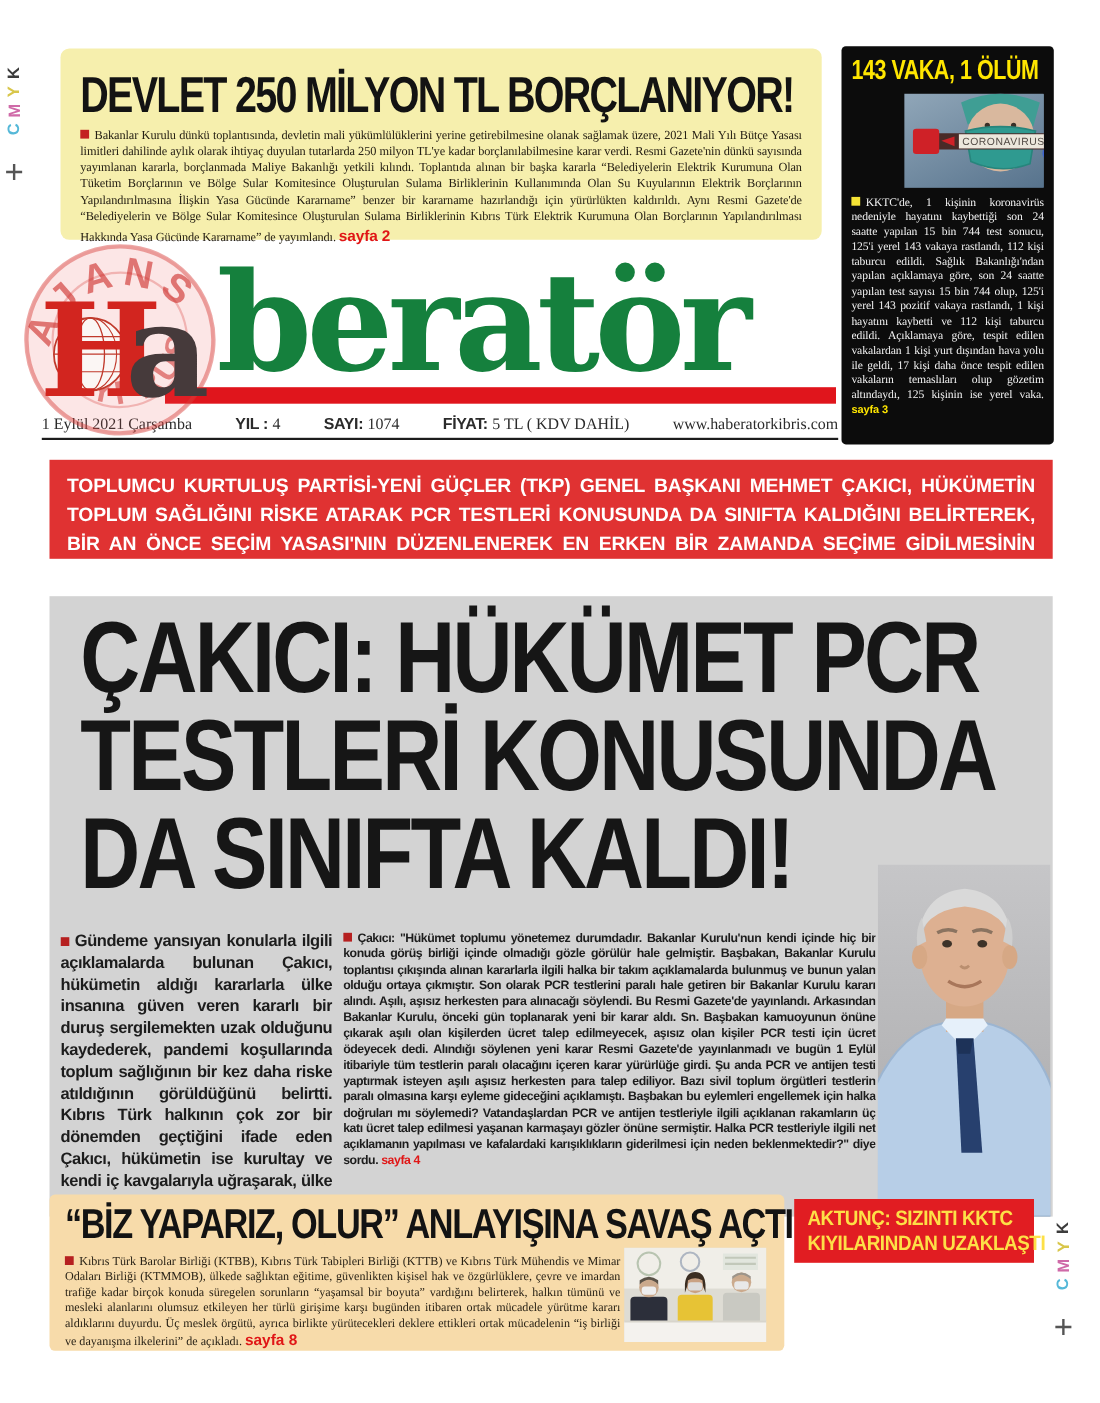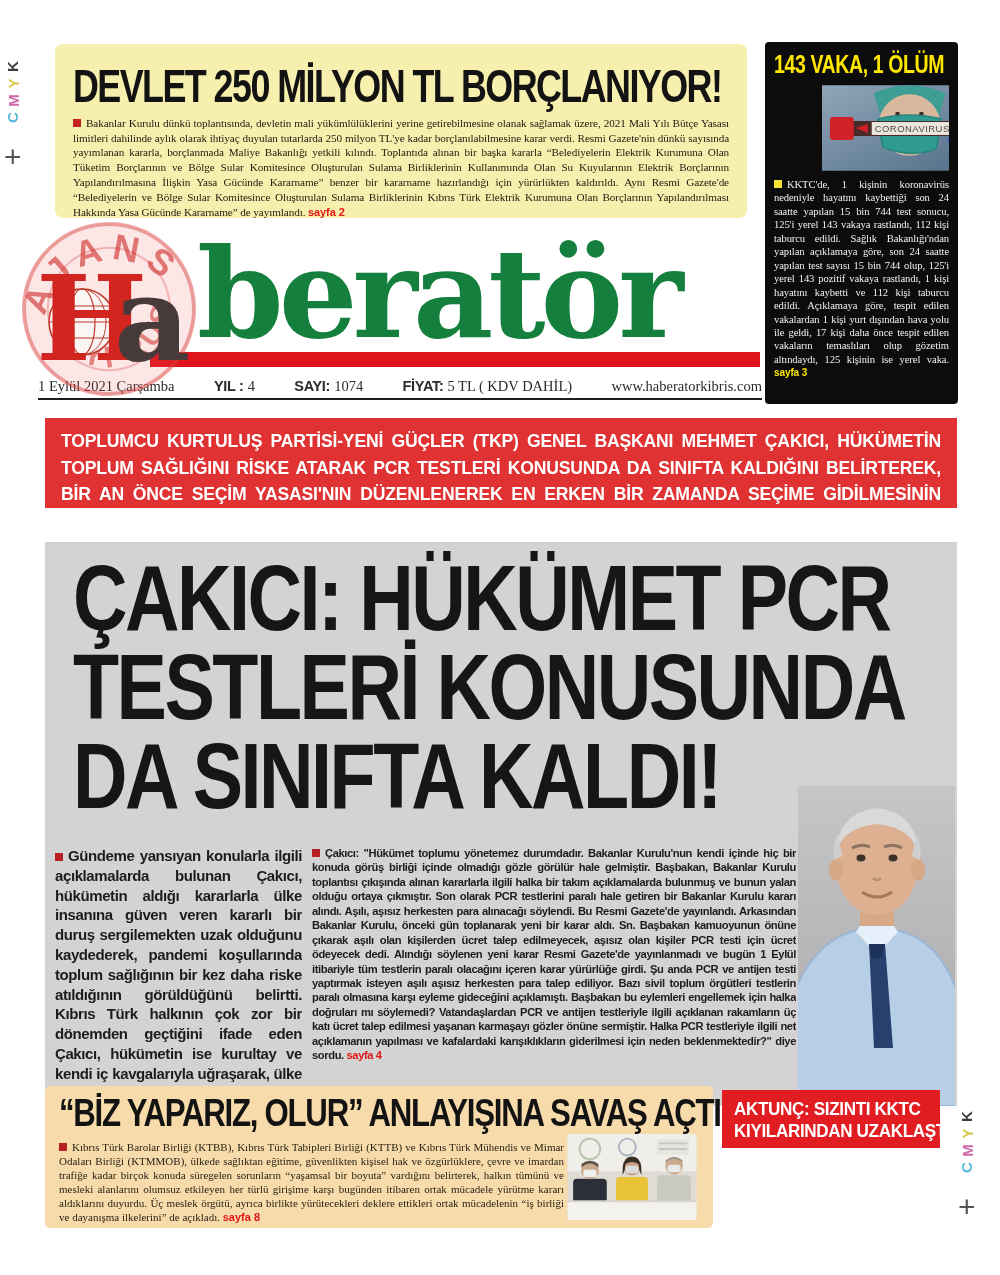--- a/index.html
+++ b/index.html
@@ -18,21 +18,21 @@
   .yellow-box { position:absolute; left:55px; top:44px; width:692px; height:174px;
     background:#f6efad; border-radius:8px; padding:16px 18px 8px 18px; }
   .yellow-box .hl { font-size:46px; font-weight:900; color:#131313; letter-spacing:-2px;
     white-space:nowrap; transform:scaleX(0.78); transform-origin:left center; line-height:1.15; }
   .yellow-box .body { margin-top:3px; font-family:"Liberation Serif", serif; font-size:11.2px;
     line-height:1.32; text-align:justify; color:#262014; letter-spacing:-0.1px; }
   .bullet { display:inline-block; width:8px; height:8px; margin-right:5px; }
   .b-red { background:#c32222; }
   .b-yel { background:#f5e335; }
   .b-dred{ background:#b62020; }
-  .pref-red { color:#e01616; font-weight:bold; font-family:"Liberation Sans",sans-serif; font-size:11px; }
+  .pref-red { color:#e01616; font-weight:bold; font-family:"Liberation Sans",sans-serif; font-size:14px; }
   .pref-yel { color:#ffe600; font-weight:bold; font-family:"Liberation Sans",sans-serif; font-size:10px; }
 
   
   .covid-box { position:absolute; left:765px; top:42px; width:193px; height:362px;
     background:#0c0c0c; border-radius:4px; padding:8px 9px; }
   .covid-box .hl { color:#ffe600; font-size:25px; font-weight:900; letter-spacing:-0.5px;
     white-space:nowrap; transform:scaleX(0.78); transform-origin:left center; }
   .covid-box .photo { margin-top:5px; width:175px; height:88px; border-radius:2px; overflow:hidden;padding-left:48px; }
   .covid-box .body { margin-top:6px; color:#f2f2f2; font-family:"Liberation Serif", serif;
     font-size:10.6px; line-height:1.27; text-align:justify; letter-spacing:-0.1px; }
@@ -68,21 +68,21 @@
   .peach-box { position:absolute; left:45px; top:1086px; width:668px; height:142px;
     background:#f7dbaa; border-radius:5px; padding:6px 14px; }
   .peach-box .hl { font-size:38px; font-weight:900; color:#131313; letter-spacing:-1.5px;
     white-space:nowrap; transform:scaleX(0.82); transform-origin:left center; line-height:1.15; }
   .peach-box .body { margin-top:4px; width:505px; font-family:"Liberation Serif", serif;
     font-size:11px; line-height:1.28; text-align:justify; color:#2a2317; }
   .peach-photo { position:absolute; right:10px; bottom:8px; width:142px; height:86px; border-radius:2px; overflow:hidden; }
 
   
   .aktunc-red { position:absolute; left:722px; top:1090px; width:218px; height:58px; background:#e11d22;
-    color:#ffffff; padding:8px 12px; }
+    color:#fde047; padding:8px 12px; }
   .aktunc-red .hl { font-size:19px; font-weight:900; line-height:1.18; letter-spacing:-0.4px;
     transform:scaleX(0.9); transform-origin:left top; white-space:nowrap; }
   .aktunc-green { position:absolute; left:722px; top:1152px; width:218px; height:78px; background:#a3b877;
     padding:6px 10px; font-family:"Liberation Serif", serif; font-size:11.8px; line-height:1.26;
     text-align:justify; color:#24251c; }
 </style>
 </head>
 <body>
 
 <div class="page">

